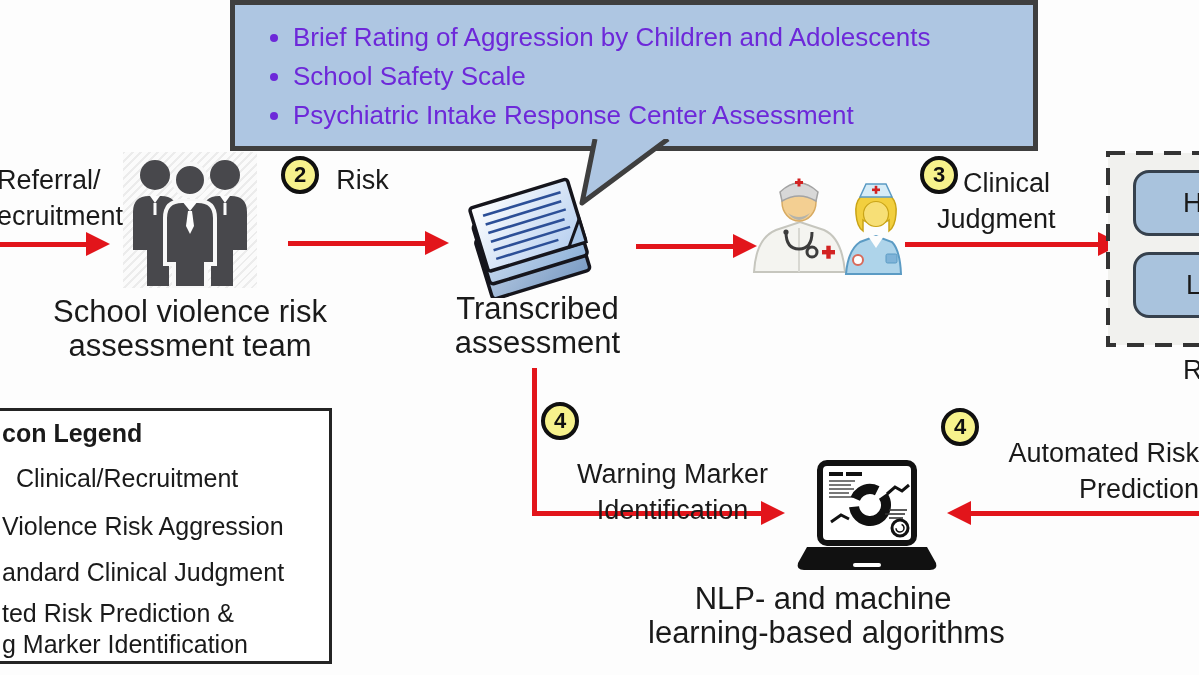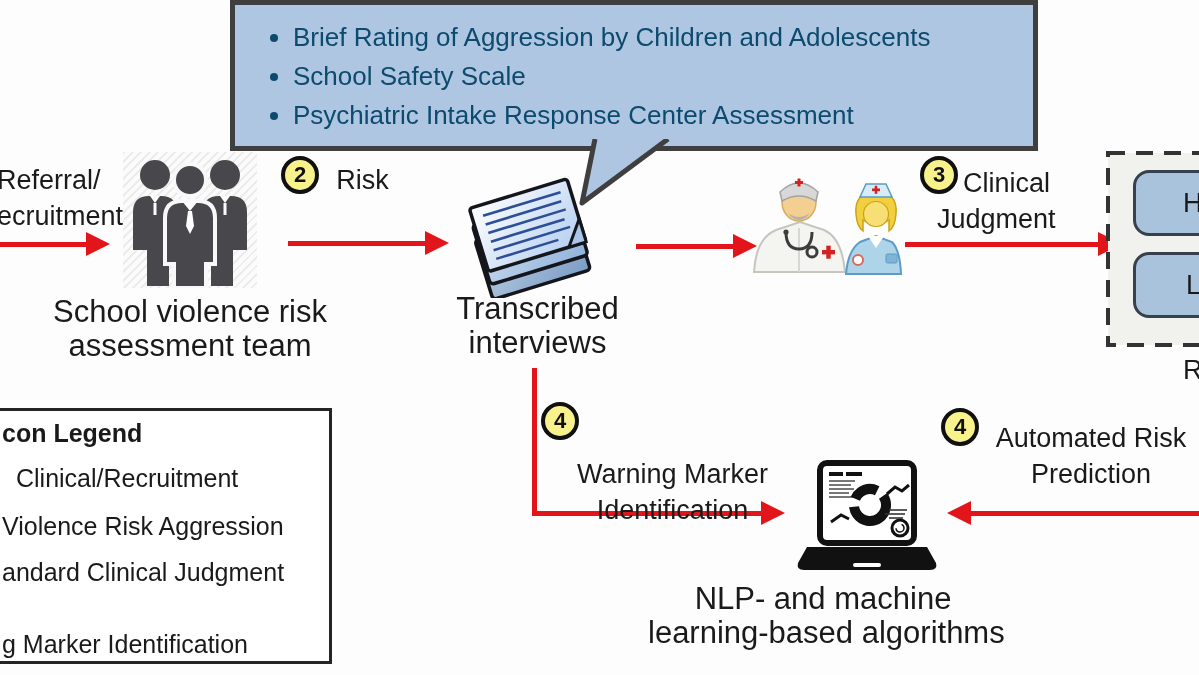--- a/index.html
+++ b/index.html
@@ -7,21 +7,21 @@
     position:relative;width:1199px;height:675px;overflow:hidden;background:#fdfdfd;
     font-family:"Liberation Sans", sans-serif;color:#1a1a1a;
   }
   .abs{position:absolute;}
   
   .callout{
     left:230px;top:0;width:798px;height:141px;background:#aec6e2;
     border:5px solid #3f3f3f;border-top-width:5px;box-sizing:content-box;
   }
   .callout ul{margin:0;padding:13px 0 0 58px;}
-  .callout li{font-size:26px;line-height:39px;color:#0c4a6e;}
+  .callout li{font-size:26px;line-height:39px;color:#6d28d9;}
   
   .aline{background:#e2151b;height:5px;}
   .avline{background:#e2151b;width:5px;}
   .ahead-r{width:0;height:0;border-left:24px solid #e2151b;border-top:12px solid transparent;border-bottom:12px solid transparent;}
   .ahead-l{width:0;height:0;border-right:24px solid #e2151b;border-top:12px solid transparent;border-bottom:12px solid transparent;}
   
   .badge{
     width:30px;height:30px;border-radius:50%;background:#f7f28c;border:4px solid #101010;
     display:flex;align-items:center;justify-content:center;
     font-size:22px;font-weight:bold;color:#101010;
@@ -122,21 +122,21 @@
         <line x1="31" y1="45" x2="112" y2="45"></line>
         <line x1="31" y1="54" x2="108" y2="54"></line>
         <line x1="31" y1="63" x2="111" y2="63"></line>
         <line x1="31" y1="72" x2="96" y2="72"></line>
       </g>
       <polygon points="104,82 122,82 122,58" fill="#a9c6e8" stroke="#15151c" stroke-width="3"></polygon>
     </g>
   </svg>
   <div class="abs lbl center" style="left:450px;top:292px;width:175px;">
     <div>Transcribed</div>
-    <div>interviews</div>
+    <div>assessment</div>
   </div>
 
   <div class="abs aline" style="left:636px;top:244px;width:98px;"></div>
   <div class="abs ahead-r" style="left:733px;top:234px;"></div>
 
   <svg class="abs" style="left:742px;top:172px;" width="160" height="106" viewBox="0 0 160 106">
 
     <path d="M12,100 Q14,66 34,58 L58,50 L82,58 Q100,66 103,100 Z" fill="#f4f4f0" stroke="#c6c6be" stroke-width="2"></path>
     <line x1="57" y1="56" x2="57" y2="100" stroke="#d8d8d2" stroke-width="2"></line>
     <ellipse cx="57" cy="30" rx="17" ry="19" fill="#f3cf92" stroke="#d8ab62" stroke-width="1.5"></ellipse>
@@ -177,20 +177,21 @@
   <div class="abs option" style="left:1133px;top:252px;width:170px;height:60px;"></div>
   <div class="abs lbl2" style="left:1183px;top:185px;">H</div>
   <div class="abs lbl2" style="left:1186px;top:267px;">L</div>
   <div class="abs lbl2" style="left:1183px;top:352px;">R</div>
 
   <div class="abs legendbox" style="left:-70px;top:408px;width:396px;height:250px;"></div>
   <div class="abs legend-title" style="left:2px;top:419px;">con Legend</div>
   <div class="abs legend-item" style="left:16px;top:464px;">Clinical/Recruitment</div>
   <div class="abs legend-item" style="left:2px;top:512px;">Violence Risk Aggression</div>
   <div class="abs legend-item" style="left:2px;top:558px;">andard Clinical Judgment</div>
+  <div class="abs legend-item" style="left:2px;top:599px;">ted Risk Prediction &amp;</div>
   <div class="abs legend-item" style="left:2px;top:630px;">g Marker Identification</div>
 
   <div class="abs avline" style="left:532px;top:368px;height:148px;"></div>
   <div class="abs aline" style="left:532px;top:511px;width:230px;"></div>
   <div class="abs ahead-r" style="left:761px;top:501px;"></div>
 
   <div class="abs badge" style="left:541px;top:402px;">
       <span>4</span>
     </div>
   <div class="abs lbl2 center" style="left:560px;top:440px;width:225px;margin-top:16px;">
@@ -223,21 +224,21 @@
     <rect x="60" y="103" width="28" height="4" rx="2" fill="#fff"></rect>
   </svg>
   <div class="abs lbl center" style="left:648px;top:582px;width:350px;">
     <div>NLP- and machine</div>
     <div>learning-based algorithms</div>
   </div>
 
   <div class="abs badge" style="left:941px;top:408px;">
       <span>4</span>
     </div>
-  <div class="abs lbl2 center" style="left:983px;top:420px;width:216px;">
+  <div class="abs lbl2 center" style="left:983px;top:435px;width:216px;text-align:right;">
     <div>Automated Risk</div>
     <div>Prediction</div>
   </div>
 
   <div class="abs aline" style="left:970px;top:511px;width:229px;"></div>
   <div class="abs ahead-l" style="left:947px;top:501px;"></div>
 
 </div>
 
 </body></html>

